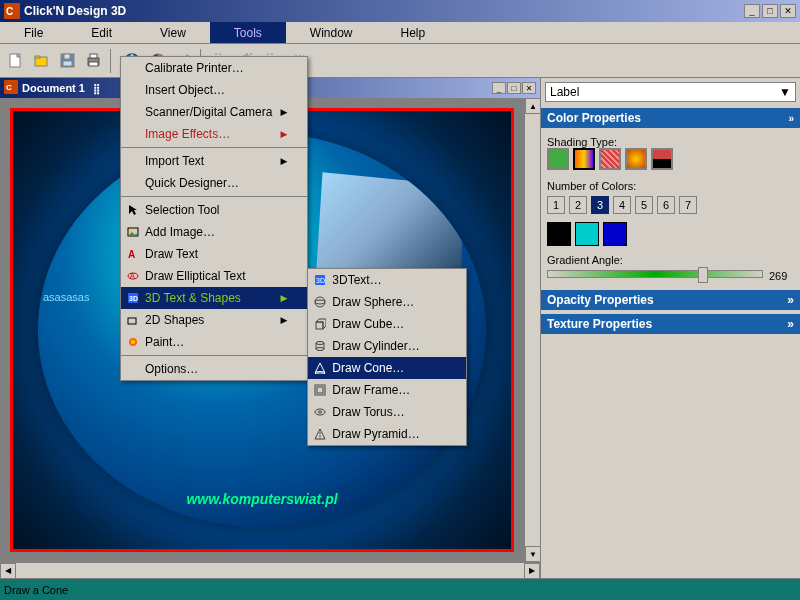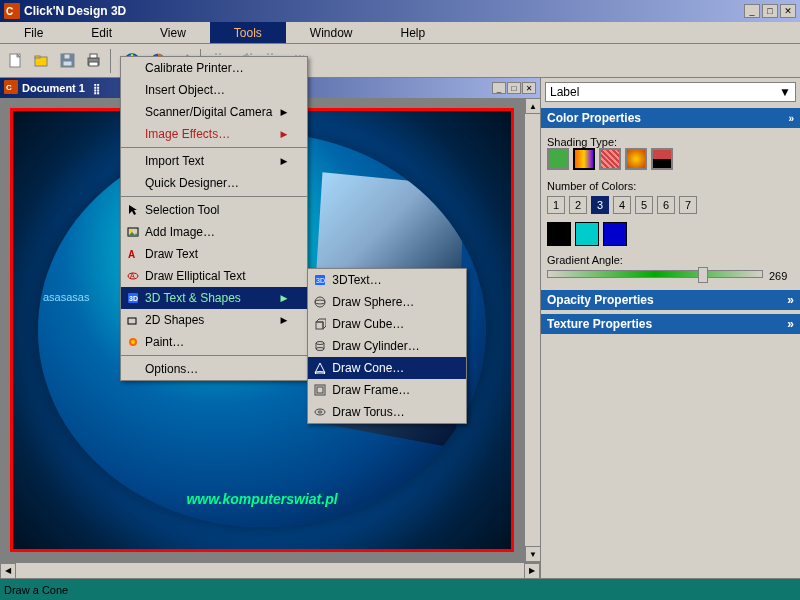--- a/index.html
+++ b/index.html
@@ -32,21 +32,21 @@
     }
     .menu-item {
       padding: 2px 24px;
       cursor: pointer;
       font-size: 12px;
       height: 100%;
       display: flex;
       align-items: center;
     }
     .menu-item:hover, .menu-item.active { background: #0a246a; color: white; }
-    .menu-item.active { background: #0a246a; color: #fdba74; }
+    .menu-item.active { background: #0a246a; color: #c4b5fd; }
 
     
     .toolbar {
       background: #d4d0c8;
       height: 34px;
       display: flex;
       align-items: center;
       padding: 2px 4px;
       border-bottom: 1px solid #808080;
       gap: 2px;
@@ -555,21 +555,21 @@
   </div>
   <div class="menu-dropdown-item">
     <div class="menu-dropdown-icon">
       <svg width="12" height="12" viewBox="0 0 12 12">
           <ellipse cx="6" cy="6" rx="5" ry="3" fill="none" stroke="#cc0000"></ellipse>
           <text x="3" y="8" font-size="7" fill="#cc0000">A</text>
         </svg>
     </div>
     <span>Draw Elliptical Text</span>
   </div>
-  <div class="menu-dropdown-item active" style="background:#0a246a; color:#86efac;">
+  <div class="menu-dropdown-item active" style="background:#0a246a; color:#84cc16;">
     <div class="menu-dropdown-icon">
       <svg width="12" height="12" viewBox="0 0 12 12">
         <rect x="1" y="1" width="10" height="10" fill="#2266ff" rx="1"></rect>
         <text x="2" y="9" font-size="7" fill="white" font-weight="bold">3D</text>
       </svg>
     </div>
     <span>3D Text &amp; Shapes</span>
     <span class="menu-dropdown-arrow">▶</span>
   </div>
   <div class="menu-dropdown-item">
@@ -654,14 +654,23 @@
     </div>
     <div class="submenu-item">
       <div class="submenu-icon">
         <svg width="12" height="12" viewBox="0 0 12 12">
             <ellipse cx="6" cy="6" rx="5" ry="3" fill="none" stroke="#444"></ellipse>
             <ellipse cx="6" cy="6" rx="2" ry="1" fill="none" stroke="#444"></ellipse>
           </svg>
       </div>
       <span>Draw Torus…</span>
     </div>
+    <div class="submenu-item">
+      <div class="submenu-icon">
+        <svg width="12" height="12" viewBox="0 0 12 12">
+            <polygon points="6,1 1,11 11,11" fill="none" stroke="#444"></polygon>
+            <line x1="6" y1="1" x2="6" y2="11" stroke="#444" stroke-dasharray="2,1"></line>
+          </svg>
+      </div>
+      <span>Draw Pyramid…</span>
+    </div>
   </div>
 </div>
 
 </body></html>

